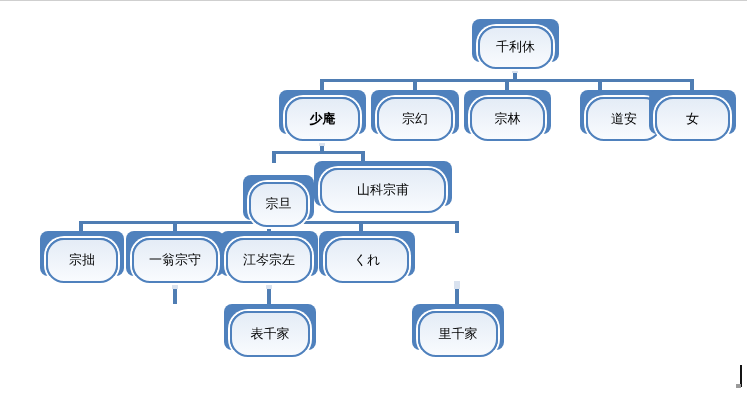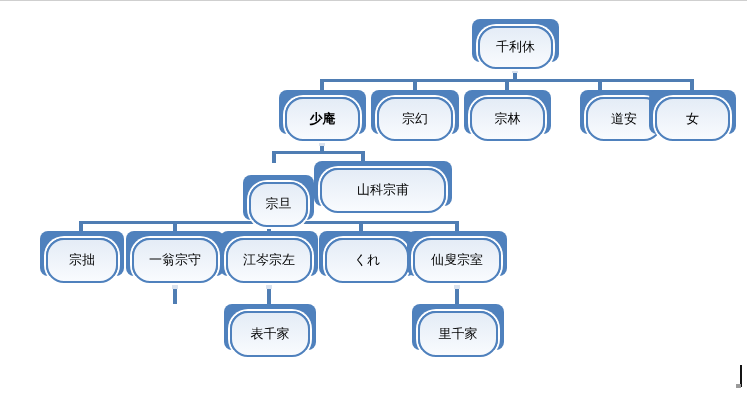--- a/index.html
+++ b/index.html
@@ -126,24 +126,20 @@
     <div class="face"><span>一翁宗守</span></div>
   </div>
   <div class="node" style="left:226px;top:237px;width:86px;height:45px;">
     <div class="backing"></div>
     <div class="face"><span>江岑宗左</span></div>
   </div>
   <div class="node" style="left:325px;top:237px;width:72px;height:45px;padding-left:12px;">
     <div class="backing"></div>
     <div class="face"><span>くれ</span></div>
   </div>
-  <div class="node" style="left:413px;top:237px;width:88px;height:45px;">
-    <div class="backing"></div>
-    <div class="face"><span>仙叟宗室</span></div>
-  </div>
 
   <div class="node" style="left:230px;top:310px;width:80px;height:46px;">
     <div class="backing"></div>
     <div class="face"><span>表千家</span></div>
   </div>
   <div class="node" style="left:418px;top:310px;width:80px;height:46px;">
     <div class="backing"></div>
     <div class="face"><span>里千家</span></div>
   </div>
 

